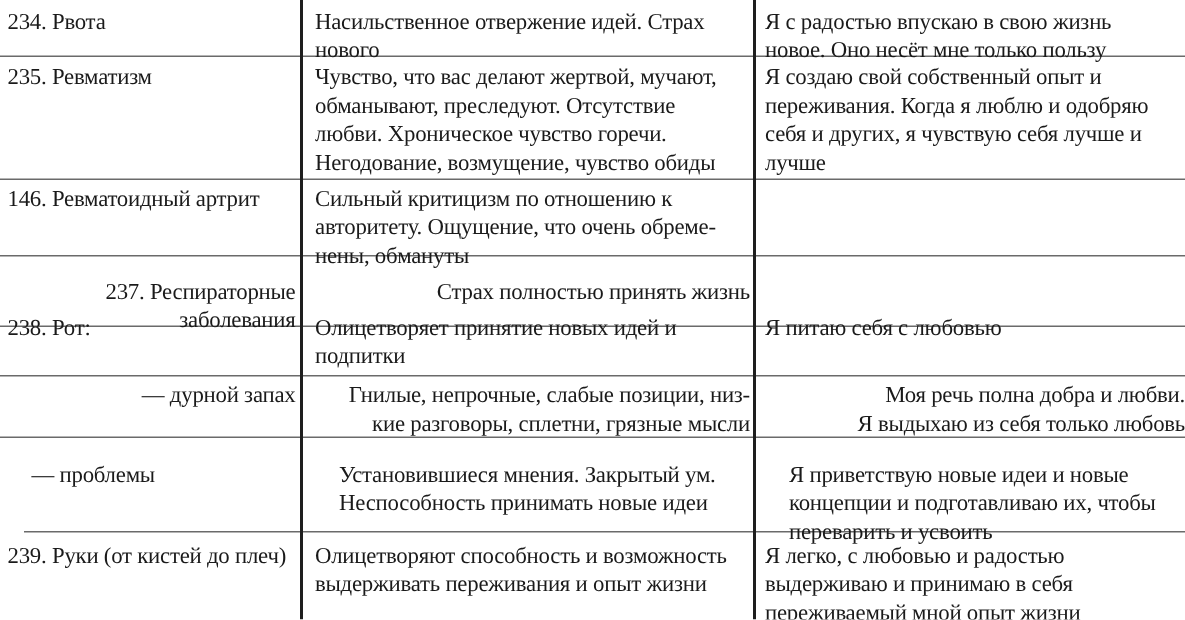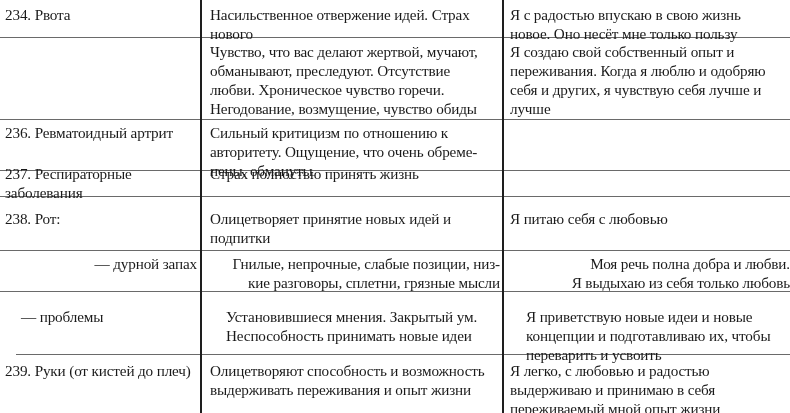--- a/index.html
+++ b/index.html
@@ -29,36 +29,37 @@
 
 <div class="table">
   <div class="row" style="top:0px;height:37px;">
     <div class="cell c1" style="top:5px">234. Рвота</div>
     <div class="cell c2" style="top:5px">Насильственное отвержение идей. Страх
 нового</div>
     <div class="cell c3" style="top:5px">Я с радостью впускаю в свою жизнь
 новое. Оно несёт мне только пользу</div>
   </div>
   <div class="row" style="top:38px;height:81px;">
+    <div class="cell c1" style="top:4px">235. Ревматизм</div>
     <div class="cell c2" style="top:4px">Чувство, что вас делают жертвой, мучают,
 обманывают, преследуют. Отсутствие
 любви. Хроническое чувство горечи.
 Негодование, возмущение, чувство обиды</div>
     <div class="cell c3" style="top:4px">Я создаю свой собственный опыт и
 переживания. Когда я люблю и одобряю
 себя и других, я чувствую себя лучше и
 лучше</div>
   </div>
   <div class="row" style="top:120px;height:50px;">
-    <div class="cell c1" style="top:3px">236. Ревматоидный артрит</div>
+    <div class="cell c1" style="top:3px">146. Ревматоидный артрит</div>
     <div class="cell c2" style="top:3px">Сильный критицизм по отношению к
 авторитету. Ощущение, что очень обреме-
 нены, обмануты</div>
   </div>
-  <div class="row" style="top:162px;height:34px;">
+  <div class="row" style="top:183px;height:34px;text-align:right;">
     <div class="cell c1" style="top:2px">237. Респираторные
 заболевания</div>
     <div class="cell c2" style="top:2px">Страх полностью принять жизнь</div>
   </div>
   <div class="row" style="top:206px;height:44px;">
     <div class="cell c1" style="top:3px">238. Рот:</div>
     <div class="cell c2" style="top:3px">Олицетворяет принятие новых идей и
 подпитки</div>
     <div class="cell c3" style="top:3px">Я питаю себя с любовью</div>
   </div>

